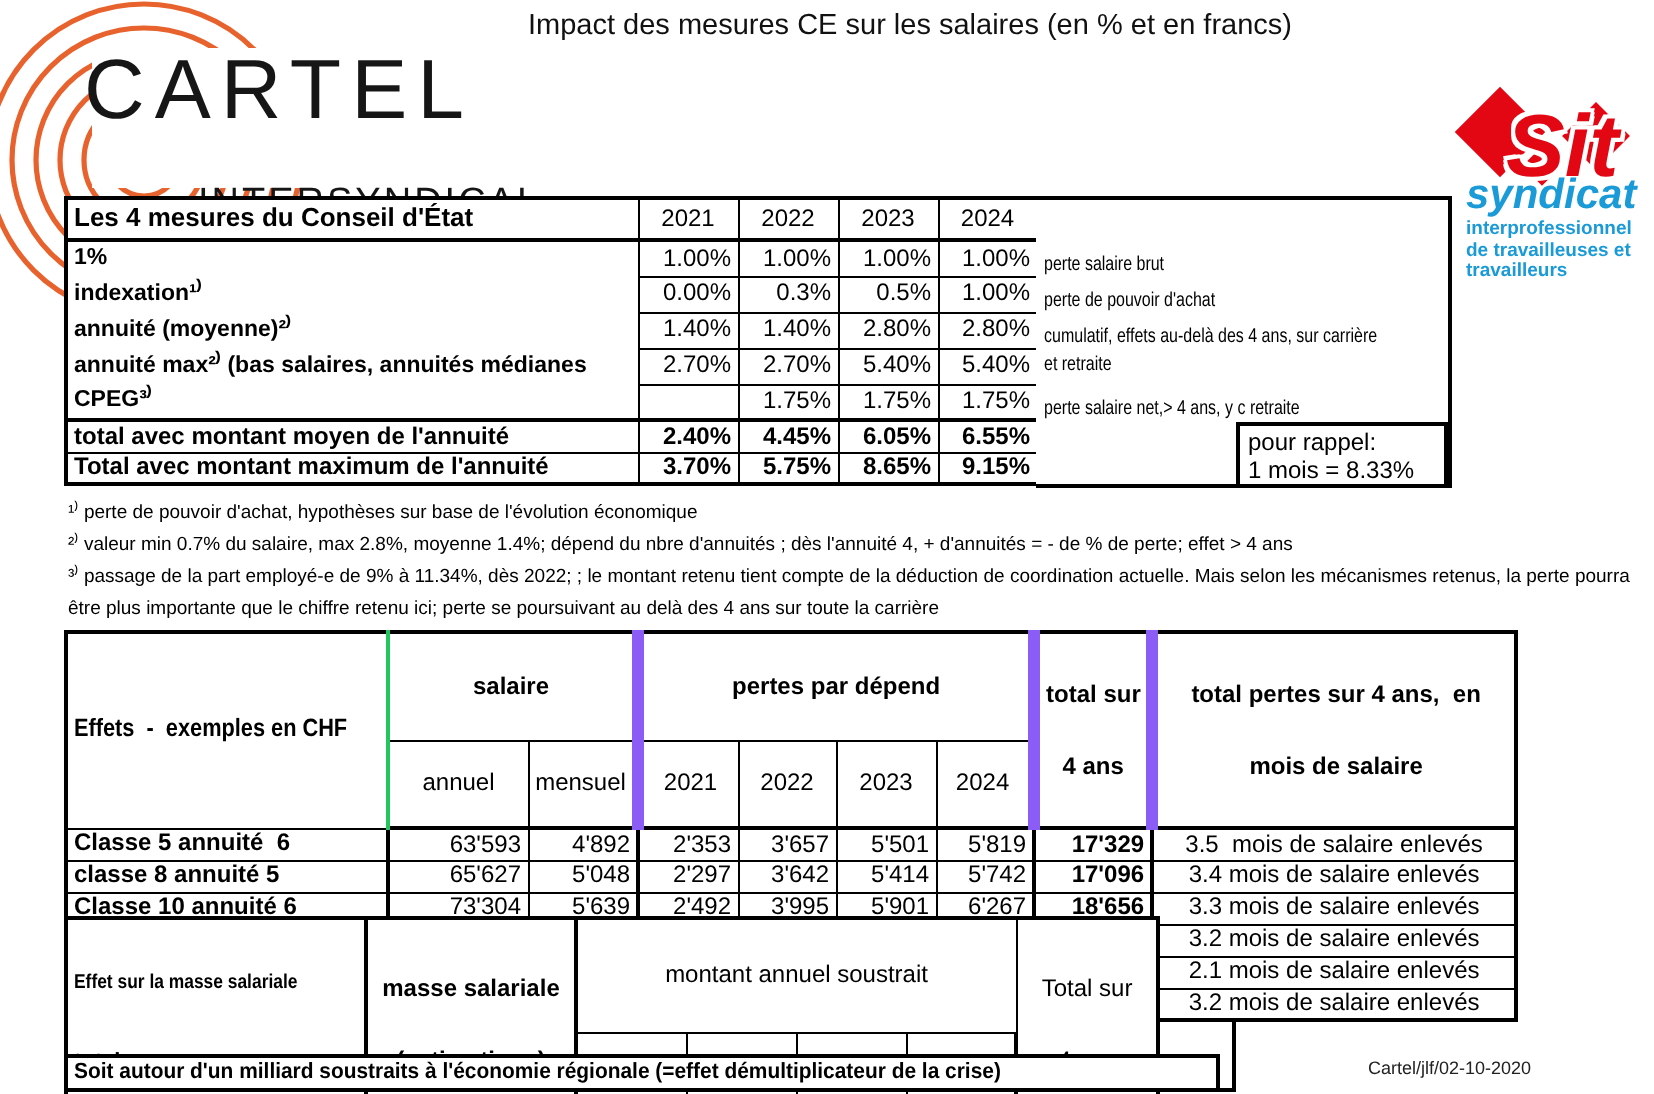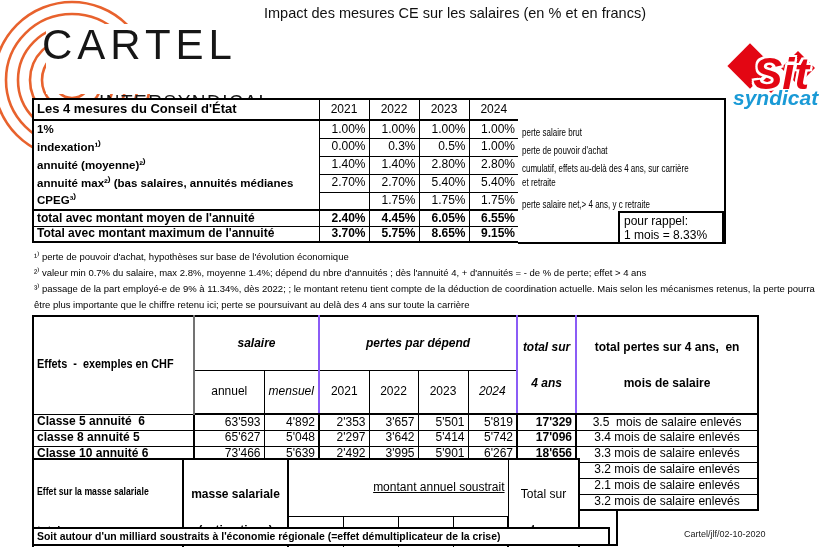--- a/index.html
+++ b/index.html
@@ -40,41 +40,41 @@
   #notes{left:518px;top:98px;width:208px;height:146px;border:2px solid #000;border-left:none;box-sizing:border-box;background:#fff;z-index:3;}
   .note{position:absolute;left:4px;font-size:10px;white-space:pre;transform:scaleX(0.8);transform-origin:0 0;}
   #rappel{position:absolute;left:100px;top:111px;width:106px;height:33px;border:2px solid #000;box-sizing:border-box;
           font-size:12px;line-height:14px;padding:1px 0 0 4px;background:#fff;}
 
   
   #footnotes{left:34px;top:249px;width:792px;font-size:9.5px;line-height:16px;z-index:3;}
 
   
   #t2{position:absolute;left:32px;top:315px;width:725px;border:2px solid #000;z-index:3;}
-  .t2-title{font-weight:bold;font-size:12.5px;border-right:2px solid #737373;}
+  .t2-title{font-weight:bold;font-size:12.5px;border-right:2px solid #22c55e;}
   .t2-group{text-align:center;font-weight:bold;}
   .t2-sub{text-align:center;}
   .t2-2l{text-align:center;font-weight:bold;font-size:12px;line-height:12px;}
-  .t2thick{border-right:2px solid #8b5cf6;font-style:italic;}
+  .t2thick{border-right:6px solid #8b5cf6;}
   .hb{border-bottom:2px solid #000;}
   .c-lbl{font-weight:bold;border-right:2px solid #000;}
   .c-num{text-align:right;}
   .thick{border-right:2px solid #000;}
   .c-total{font-weight:bold;text-align:right;border-right:2px solid #000;}
   .c-mois{text-align:center;}
 
   
   #bottom-box{left:32px;top:454px;width:586px;height:92px;border:2px solid #000;box-sizing:border-box;background:#fff;z-index:2;}
   #t3{position:absolute;left:32px;top:458px;width:546px;border:2px solid #000;z-index:3;}
   .t3-hl{border-right:2px solid #000;border-bottom:2px solid #000;}
   .t3-hl1{font-weight:bold;font-size:10px;}
   .t3-hl2 .b{font-weight:bold;font-size:11px;}
   .t3-hl2 .small{font-size:8.5px;}
   .t3-mh{text-align:center;font-weight:bold;border-right:2px solid #000;border-bottom:2px solid #000;line-height:12px;}
-  .t3-g{text-align:right;text-decoration:underline;}
+  .t3-g{text-align:center;}
   .t3-t{text-align:center;border-bottom:2px solid #000;line-height:12px;}
   .hb3{border-bottom:2px solid #000;}
 
   #statement{left:32px;top:527px;width:578px;height:19px;border:2px solid #000;box-sizing:border-box;
              font-weight:bold;font-size:11px;line-height:14px;padding:0 3px;background:#fff;z-index:4;white-space:nowrap;}
   #statement .sqz2{display:inline-block;transform:scaleX(0.95);transform-origin:0 50%;white-space:pre;}
   #credit{left:684px;top:529px;font-size:9px;color:#222;z-index:4;}
 </style>
 </head>
 <body>
@@ -98,20 +98,25 @@
   <div id="title" class="abs">
     <div>Impact des mesures CE sur les salaires (en % et en francs)</div>
   </div>
 
   <div id="sit" class="abs">
     <div class="sit-diamond" style="left:10px;top:12px;width:32px;height:32px;"></div>
     <div class="sit-diamond" style="left:62px;top:18px;width:24px;height:24px;"></div>
     <div class="sit-diamond" style="left:40px;top:38px;width:14px;height:14px;"></div>
     <div id="sit-word">Sit</div>
     <div id="sit-syndicat">syndicat</div>
+    <div id="sit-tag">
+      <div>interprofessionnel</div>
+      <div>de travailleuses et</div>
+      <div>travailleurs</div>
+    </div>
   </div>
 
   <table id="t1">
     <colgroup>
         <col style="width:286px">
         <col style="width:50px">
         <col style="width:50px">
         <col style="width:50px">
         <col style="width:50px">
       </colgroup>
@@ -246,21 +251,21 @@
           <td class="c-num thick">5'048</td>
           <td class="c-num">2'297</td>
           <td class="c-num">3'642</td>
           <td class="c-num">5'414</td>
           <td class="c-num thick">5'742</td>
           <td class="c-total">17'096</td>
           <td class="c-mois">3.4 mois de salaire enlevés</td>
         </tr>
         <tr style="height: 16px;">
           <td class="c-lbl">Classe 10 annuité 6</td>
-          <td class="c-num">73'466</td>
+          <td class="c-num">73'304</td>
           <td class="c-num thick">5'639</td>
           <td class="c-num">2'492</td>
           <td class="c-num">3'995</td>
           <td class="c-num">5'901</td>
           <td class="c-num thick">6'267</td>
           <td class="c-total">18'656</td>
           <td class="c-mois">3.3 mois de salaire enlevés</td>
         </tr>
         <tr style="height: 16px;">
           <td class="c-lbl">Classe 15 annuité 9</td>

